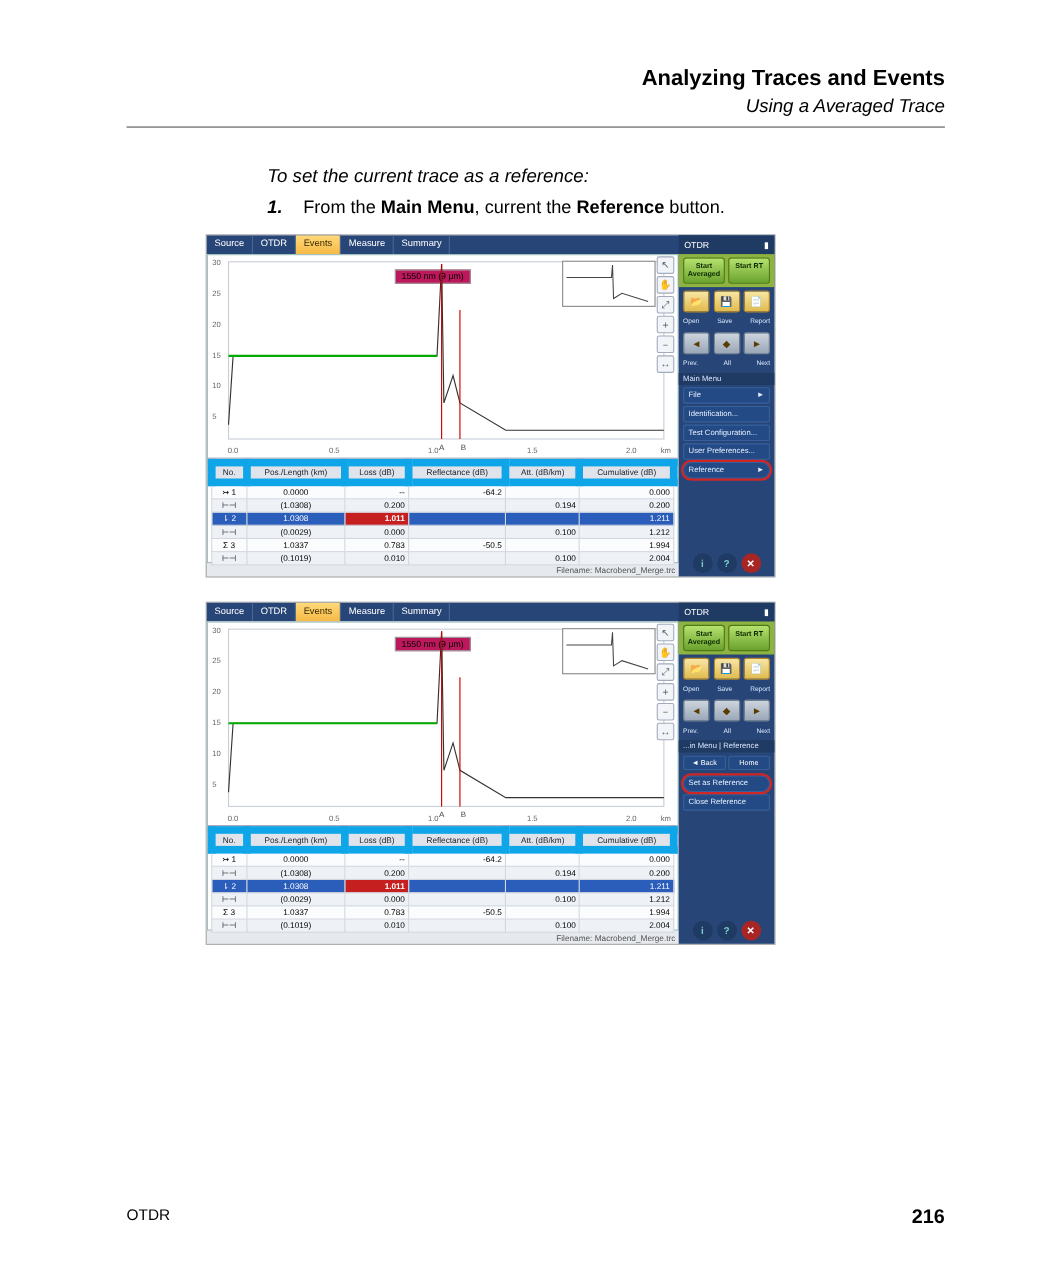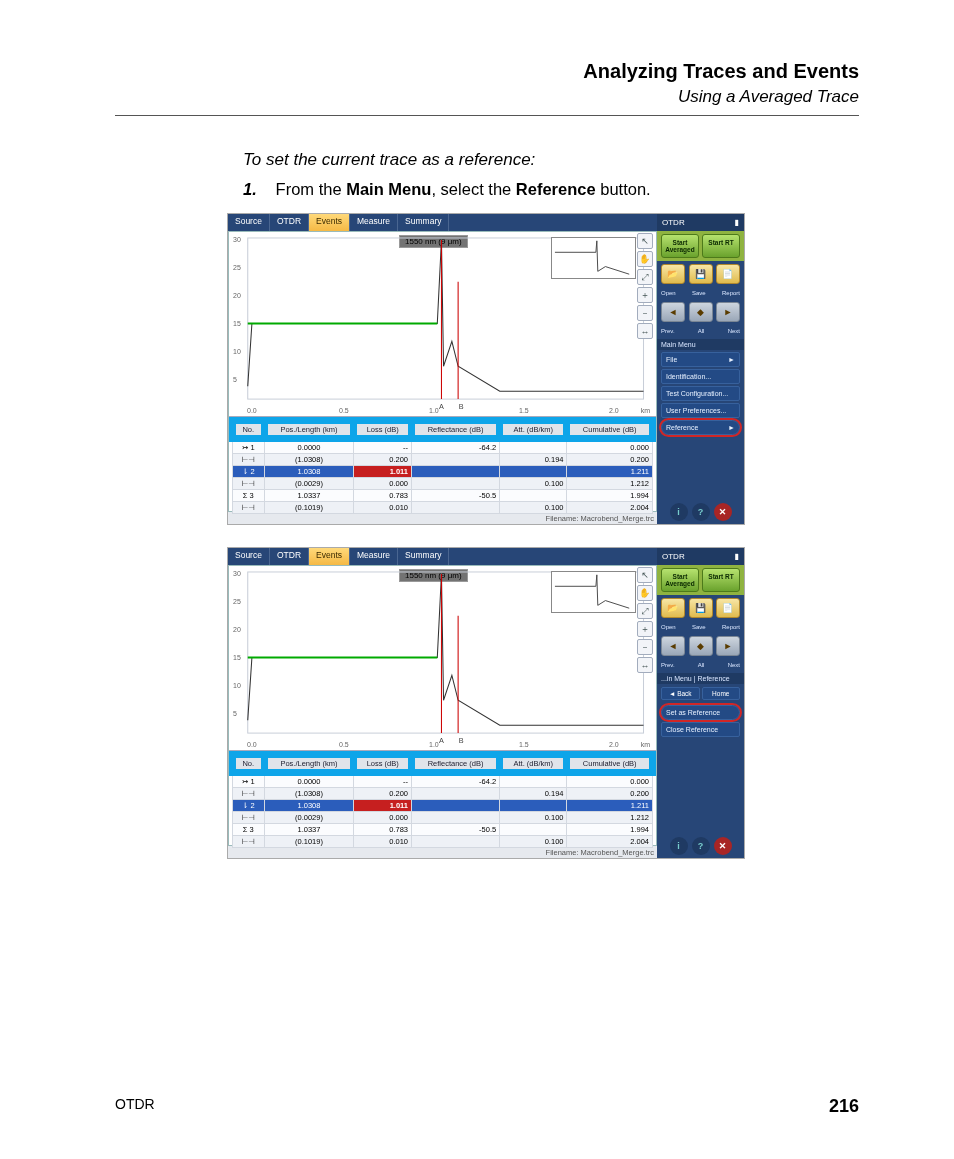--- a/index.html
+++ b/index.html
@@ -6,32 +6,32 @@
   body { font-family: "Segoe UI", Arial, sans-serif; background: #fff; width: 954px; height: 1159px; position: relative; }
   .page { padding: 60px 95px 45px 115px; height: 100%; position: relative; }
   .header { text-align: right; margin-bottom: 6px; }
   .header-title { font-weight: bold; font-size: 20px; }
   .header-sub { font-style: italic; font-size: 17px; margin-top: 4px; }
   .rule { border: none; border-top: 1.5px solid #555; margin: 8px 0 34px 0; }
   .instr-title { font-weight: normal; font-style: italic; font-size: 17px; margin-left: 128px; margin-bottom: 10px; }
   .step { margin-left: 128px; font-size: 16.5px; margin-bottom: 14px; }
   .step .num { font-style: italic; font-weight: bold; display: inline-block; width: 28px; }
   .b { font-weight: bold; }
-  .screenshot { width: 518px; height: 312px; margin-left: 112px; margin-bottom: 22px; background: #e6e9ee; border: 1px solid #aaa; position: relative; font-family: Tahoma, Arial, sans-serif; }
+  .screenshot { width: 518px; height: 312px; margin-left: 72px; margin-bottom: 22px; background: #e6e9ee; border: 1px solid #aaa; position: relative; font-family: Tahoma, Arial, sans-serif; }
   .ss-tabs { height: 17px; display: flex; background: #274677; }
   .ss-tab { padding: 2px 7px; font-size: 8.5px; color: #fff; border-right: 1px solid #4a6691; cursor: default; }
   .ss-tab.active { background: linear-gradient(#ffd97a,#f5b945); color:#3a2a00; }
   .ss-status { margin-left: auto; background:#fff; color:#c00; font-weight:bold; font-size:11px; padding:1px 8px; display:flex; align-items:center; gap:3px; }
   .ss-status .xicon{width:11px;height:11px;background:#c00;border-radius:50%;color:#fff;display:flex;align-items:center;justify-content:center;font-size:8px;}
   .ss-body { position:absolute; top:17px; left:0; right:87px; bottom:12px; background:#fff; border:1px solid #9bb; }
   .ss-chart { height: 185px; position:relative; border-bottom:1px solid #aab; }
   .ss-chart .ylab{position:absolute;left:4px;font-size:7px;color:#666;}
   .ss-chart .xlab{position:absolute;bottom:2px;font-size:7px;color:#666;}
   .ss-chart svg{position:absolute;inset:0;width:100%;height:100%;}
-  .ss-chart .wavelen{position:absolute;left:170px;top:3px;font-size:8px;background:#737373;border:1px solid #999;padding:1px 5px;}
+  .ss-chart .wavelen{position:absolute;left:170px;top:13px;font-size:8px;background:#be185d;border:1px solid #999;padding:1px 5px;}
   .ss-table { font-size:7.5px; border-collapse:collapse; width:100%; }
   .ss-table th{background:#e0e4ea;border:7px solid #0ea5e9;padding:1px 3px;color:#223;font-weight:normal;}
   .ss-table td{border:1px solid #d3d8e0;padding:1px 3px;text-align:right;background:#fbfcfe;}
   .ss-table td:first-child,.ss-table td:nth-child(2){text-align:center;}
   .ss-table tr.alt td{background:#eef1f6;}
   .ss-table tr.hl td{background:#2b5dbb;color:#fff;}
   .ss-table tr.hl td.bad{background:#c61f1f;color:#fff;font-weight:bold;}
   .ss-filename{position:absolute;right:90px;bottom:1px;font-size:7.5px;color:#555;}
   .ss-right { position:absolute; top:0; right:0; width:87px; height:100%; background:#274677; color:#fff; font-size:7px; }
   .ss-right .title{background:#1f3a63;height:17px;padding:2px 5px;font-size:8px;display:flex;align-items:center;justify-content:space-between;}
@@ -64,21 +64,21 @@
   <div class="header">
     <div class="header-title">Analyzing Traces and Events</div>
     <div class="header-sub">Using a Averaged Trace</div>
   </div>
   <hr class="rule">
 
   <div class="instr-title">To set the current trace as a reference:</div>
 
   <div class="step">
     <span class="num">1.</span>
-    <span>From the </span><span class="b">Main Menu</span><span>, select the </span><span class="b">Reference</span><span> button.</span>
+    <span>From the </span><span class="b">Main Menu</span><span>, current the </span><span class="b">Reference</span><span> button.</span>
   </div>
 
   <div class="screenshot">
     <div class="ss-tabs">
       <div class="ss-tab">Source</div>
       <div class="ss-tab">OTDR</div>
       <div class="ss-tab active">Events</div>
       <div class="ss-tab">Measure</div>
       <div class="ss-tab">Summary</div>
       <div class="ss-status">

